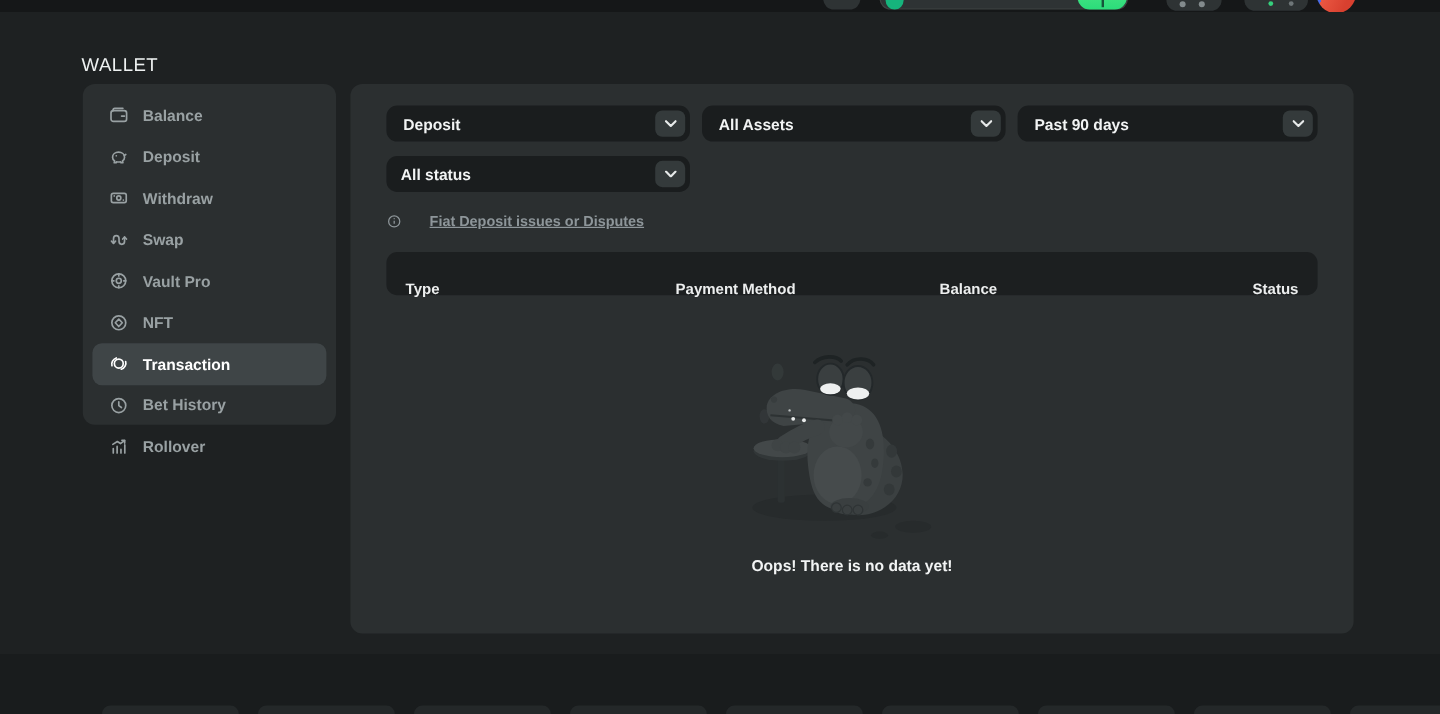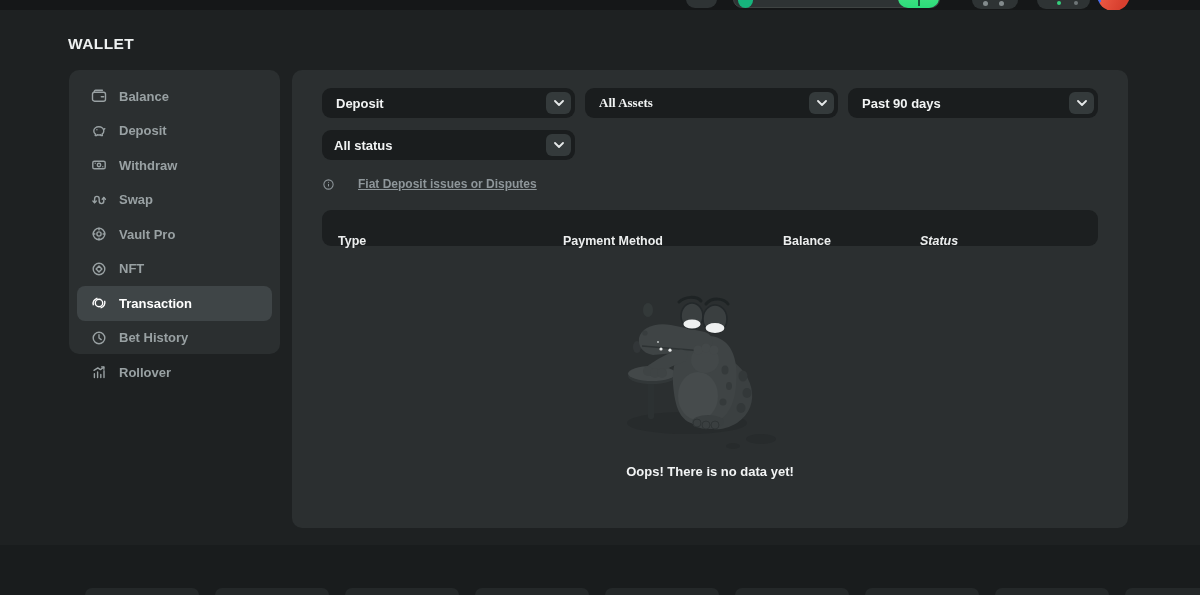--- a/index.html
+++ b/index.html
@@ -23,51 +23,51 @@
   .tb-apps   { left:972px;  top:-19px; width:46px; height:28px; }
   .tb-apps .dot { position:absolute; bottom:3px; width:5px; height:5px; border-radius:50%; background:#838b8d; }
   .tb-apps .d1 { left:11px; } .tb-apps .d2 { left:27px; }
   .tb-chat   { left:1037px; top:-19px; width:53px; height:28px; }
   .tb-chat .gdot { position:absolute; left:20px; bottom:4px; width:4px; height:4px; border-radius:50%; background:#35d07c; }
   .tb-chat .ndot { position:absolute; left:37px; bottom:4px; width:4px; height:4px; border-radius:50%; background:#6e7678; }
   .tb-avatar { position:absolute; left:1097px; top:-22px; width:33px; height:33px; border-radius:50%;
                background:linear-gradient(115deg,#4b6ce6 30%,#ea5742 30%,#d8402f 75%); }
 
   
-  .page-title { position:absolute; left:68px; top:35px; font-size:15.5px; font-weight:700; letter-spacing:.4px; color:#eef1f1; }
+  .page-title { position:absolute; left:68px; top:46px; font-size:15.5px; font-weight:400; letter-spacing:.4px; color:#eef1f1; }
 
   
   .sidebar { position:absolute; left:69px; top:70px; width:211px; height:284px; background:#2b2f30; border-radius:10px; padding:9px 8px; }
   .side-item { height:34.5px; display:flex; align-items:center; gap:12px; padding:0 6px 0 14px;
                border-radius:8px; color:#99a1a3; font-size:13px; font-weight:700; cursor:pointer; }
   .side-item .ic { width:16px; height:16px; flex:0 0 16px; display:flex; align-items:center; justify-content:center; }
   .side-item svg { width:16px; height:16px; stroke:currentColor; fill:none; stroke-width:1.4; stroke-linecap:round; stroke-linejoin:round; }
   .side-item.active { background:#3f4547; color:#ffffff; }
 
   
   .card { position:absolute; left:292px; top:70px; width:836px; height:458px; background:#2b2f30; border-radius:10px; }
 
   .select { position:absolute; height:30px; background:#1a1d1e; border-radius:9px; display:flex; align-items:center;
             padding:0 34px 0 14px; font-size:13px; font-weight:700; color:#f2f4f4; cursor:pointer; }
   .sel-type   { left:30px;  top:18px; width:253px; }
-  .sel-asset  { left:293px; top:18px; width:253px;font-family:Liberation Serif, serif; }
+  .sel-asset  { left:293px; top:18px; width:253px; }
   .sel-period { left:556px; top:18px; width:250px; }
   .sel-status { left:30px;  top:60px; width:253px;padding-left:12px; }
   .chev-box { position:absolute; right:4px; top:4px; width:25px; height:22px; border-radius:6px; background:#343a3b;
               display:flex; align-items:center; justify-content:center; }
   .chev-box svg { width:10px; height:6px; stroke:#e6e9e9; stroke-width:1.8; fill:none; stroke-linecap:round; stroke-linejoin:round; }
 
   .notice { position:absolute; left:30px; top:107px; display:flex; align-items:center; gap:23px; cursor:pointer; }
   .notice .info-ic svg { width:13px; height:13px; stroke:#8e969a; fill:none; stroke-width:1.3; display:block; }
   .notice a { font-size:12px; font-weight:700; color:#8e969a; text-decoration:underline; }
 
   .table-head { position:absolute; left:30px; top:140px; width:776px; height:36px; background:#1c1f20; border-radius:9px;
                 display:flex; align-items:center; font-size:12.5px; font-weight:700; color:#eceeee; }
   .table-head .col { flex:1; padding:0 16px;margin-top:25px; }
-  .c-left { text-align:left; } .c-center { text-align:center; } .c-right { text-align:left;font-style:italic; }
+  .c-left { text-align:left; } .c-center { text-align:center; } .c-right { text-align:right; }
 
   .empty-wrap { position:absolute; left:0; right:0; top:222px; display:flex; flex-direction:column; align-items:center; }
   .empty-msg { margin-top:12px; font-size:13px; font-weight:700; color:#f2f4f4; }
 
   
   .footer { position:absolute; left:0; top:545px; width:1200px; height:50px; background:#191c1d; overflow:hidden; }
   .footer .tile { position:absolute; top:43px; width:114px; height:16px; border-radius:7px; background:#242829; }
 </style>
 </head>
 <body>

